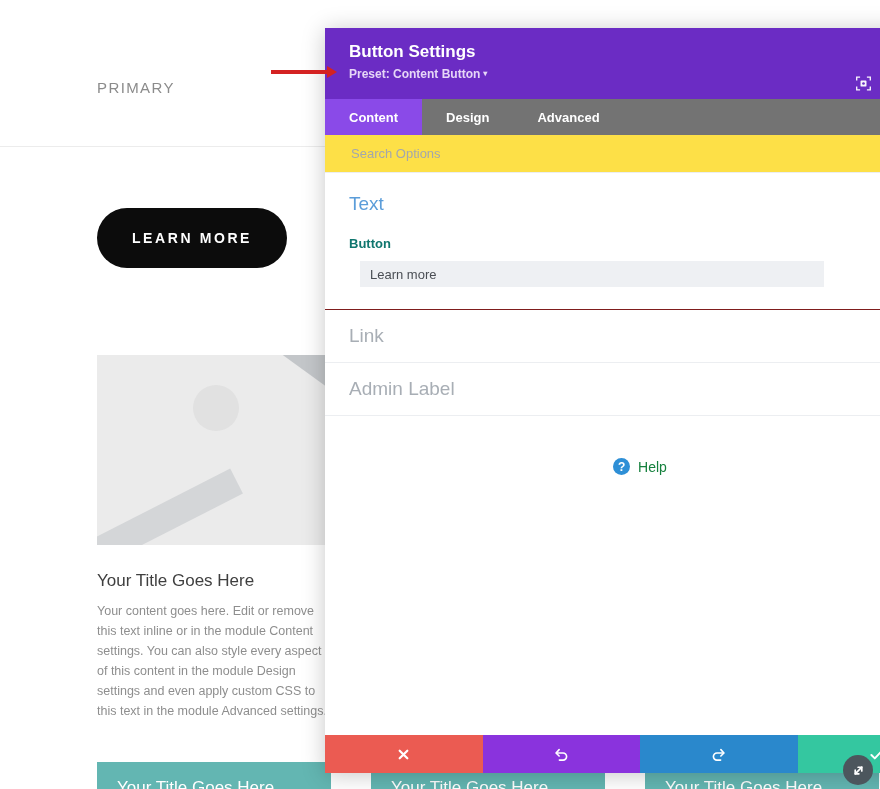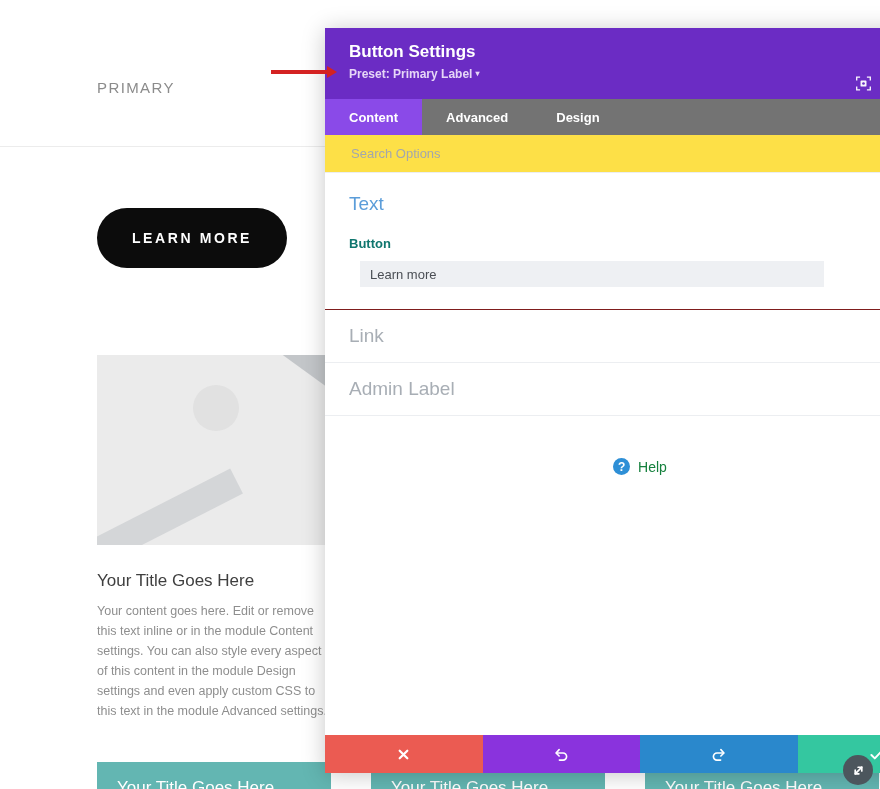--- a/index.html
+++ b/index.html
@@ -502,21 +502,21 @@
     </div>
   </div>
 </div>
 
 <div class="red-arrow"></div>
 
 <div id="settings-panel">
 
   <div class="panel-header">
     <div class="panel-title">Button Settings</div>
-    <div class="panel-preset"><span>Preset: Primary Label</span><span class="caret">▾</span></div>
+    <div class="panel-preset"><span>Preset: Content Button</span><span class="caret">▾</span></div>
 
     <div class="header-icons">
       <svg class="hdr-icon" viewBox="0 0 20 20" fill="none" stroke="currentColor" stroke-width="1.6">
         <path d="M2 6.5V2.5h4M18 6.5V2.5h-4M2 13.5v4h4M18 13.5v4h-4"></path>
         <rect x="6.5" y="6.5" width="7" height="7" rx="1" fill="currentColor" stroke="none"></rect>
         <circle cx="10" cy="10" r="1.6" fill="#6b2cc4" stroke="none"></circle>
       </svg>
 
       <svg class="hdr-icon" viewBox="0 0 20 20" fill="none" stroke="currentColor" stroke-width="1.6">
         <rect x="2.5" y="3.5" width="15" height="13" rx="1"></rect>
@@ -527,22 +527,22 @@
       <div class="kebab">
         <i></i>
           <i></i>
           <i></i>
       </div>
     </div>
   </div>
 
   <div class="panel-tabs">
     <div class="panel-tab active">Content</div>
+    <div class="panel-tab">Design</div>
     <div class="panel-tab">Advanced</div>
-    <div class="panel-tab">Design</div>
   </div>
 
   <div class="panel-search-row">
     <input class="search-input" type="text" placeholder="Search Options" style="">
     <button class="filter-btn">
       <span class="plus">+</span>
       <span>Filter</span>
     </button>
   </div>
 

